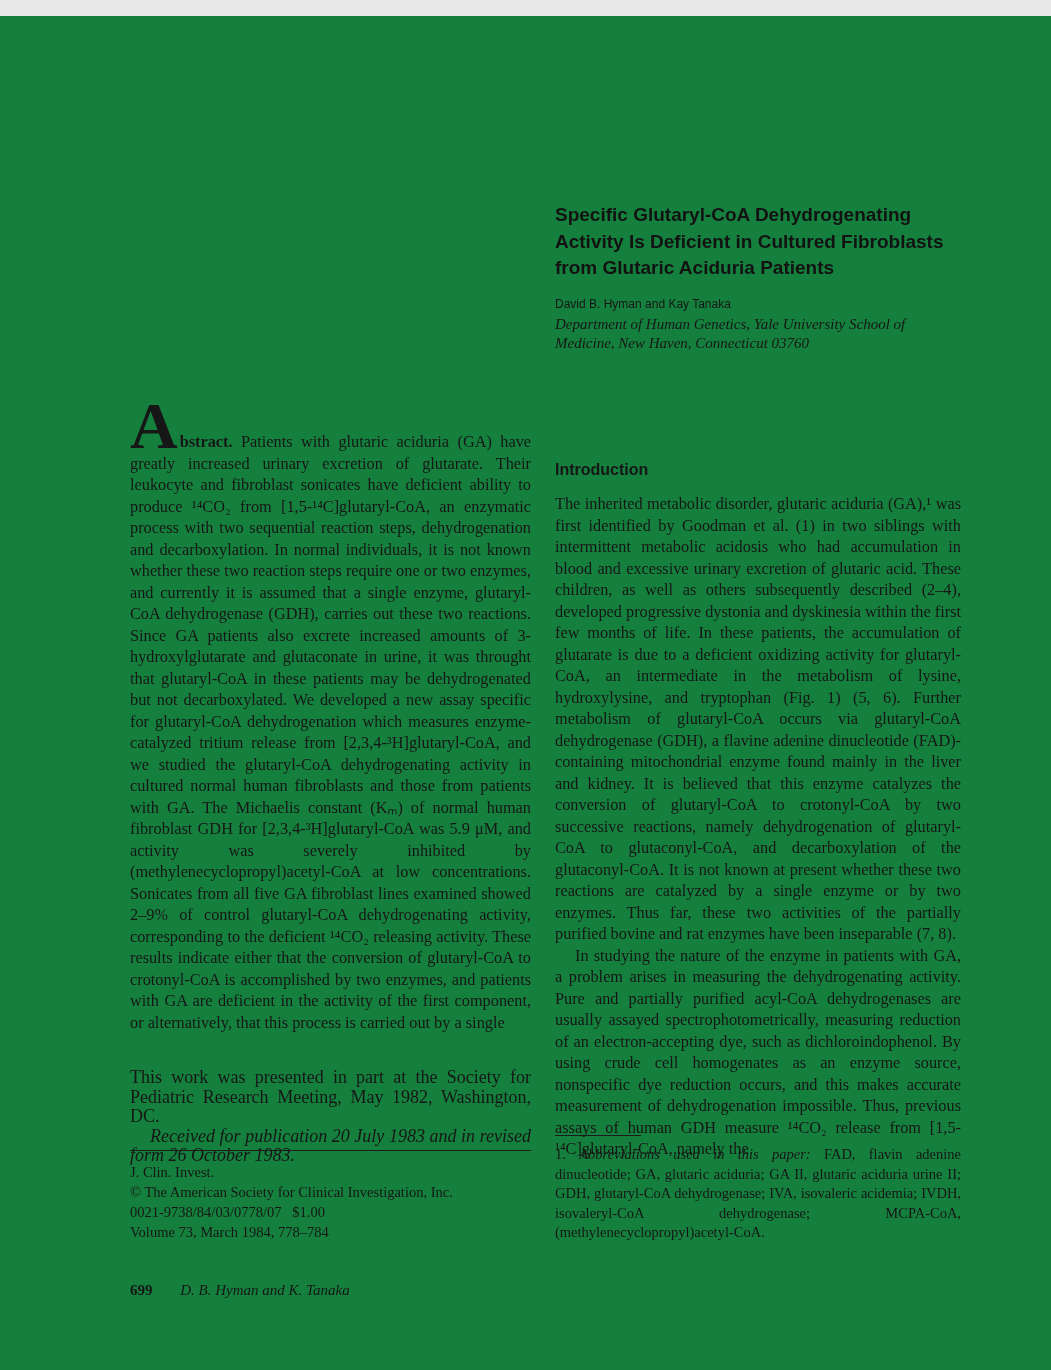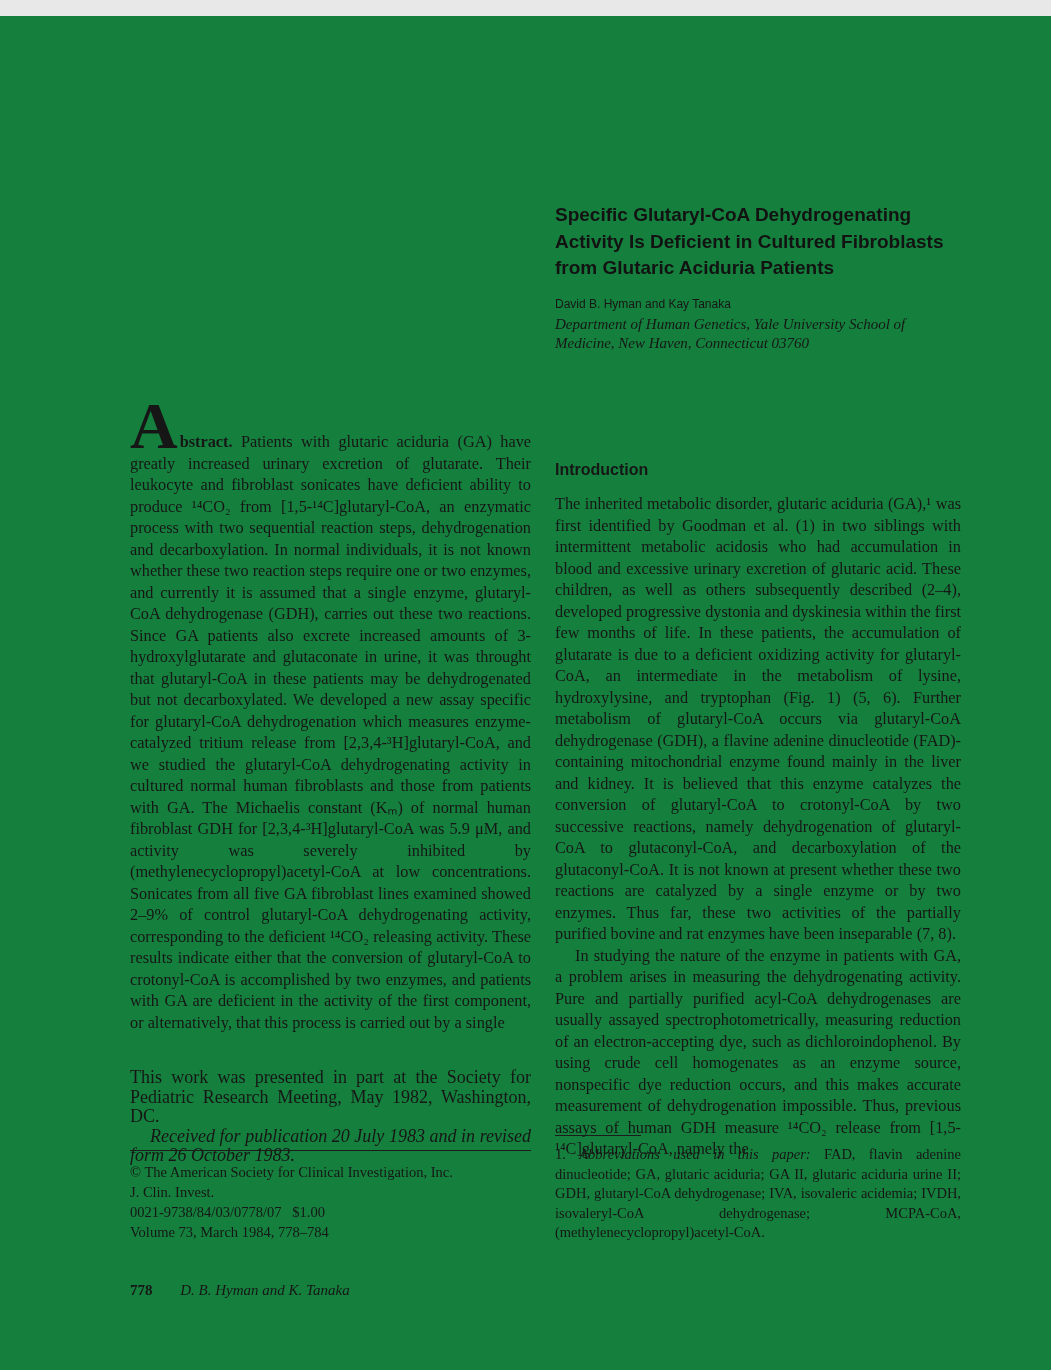--- a/index.html
+++ b/index.html
@@ -113,28 +113,28 @@
   </section>
 
   <div class="footnote-left">
     <p>This work was presented in part at the Society for Pediatric Research Meeting, May 1982, Washington, DC.</p>
     <p class="italic indent">Received for publication 20 July 1983 and in revised form 26 October 1983.</p>
   </div>
 
   <hr class="rule-left">
 
   <div class="journal-block">
+    <div>J. Clin. Invest.</div>
     <div>© The American Society for Clinical Investigation, Inc.</div>
-    <div>J. Clin. Invest.</div>
     <div>0021-9738/84/03/0778/07&nbsp;&nbsp;&nbsp;$1.00</div>
     <div>Volume 73, March 1984, 778–784</div>
   </div>
 
   <div class="footer-line">
-    <span class="page-num">778</span>
+    <span class="page-num">699</span>
     <span class="running-title">D. B. Hyman and K. Tanaka</span>
   </div>
 
   <section class="col-right">
     <h2 class="intro-heading">Introduction</h2>
     <p class="body-text">The inherited metabolic disorder, glutaric aciduria (GA),¹ was first identified by Goodman et al. (1) in two siblings with intermittent metabolic acidosis who had accumulation in blood and excessive urinary excretion of glutaric acid. These children, as well as others subsequently described (2–4), developed progressive dystonia and dyskinesia within the first few months of life. In these patients, the accumulation of glutarate is due to a deficient oxidizing activity for glutaryl-CoA, an intermediate in the metabolism of lysine, hydroxylysine, and tryptophan (Fig. 1) (5, 6). Further metabolism of glutaryl-CoA occurs via glutaryl-CoA dehydrogenase (GDH), a flavine adenine dinucleotide (FAD)-containing mitochondrial enzyme found mainly in the liver and kidney. It is believed that this enzyme catalyzes the conversion of glutaryl-CoA to crotonyl-CoA by two successive reactions, namely dehydrogenation of glutaryl-CoA to glutaconyl-CoA, and decarboxylation of the glutaconyl-CoA. It is not known at present whether these two reactions are catalyzed by a single enzyme or by two enzymes. Thus far, these two activities of the partially purified bovine and rat enzymes have been inseparable (7, 8).</p>
     <p class="body-text indent">In studying the nature of the enzyme in patients with GA, a problem arises in measuring the dehydrogenating activity. Pure and partially purified acyl-CoA dehydrogenases are usually assayed spectrophotometrically, measuring reduction of an electron-accepting dye, such as dichloroindophenol. By using crude cell homogenates as an enzyme source, nonspecific dye reduction occurs, and this makes accurate measurement of dehydrogenation impossible. Thus, previous assays of human GDH measure ¹⁴CO₂ release from [1,5-¹⁴C]glutaryl-CoA, namely the</p>
   </section>
 
   <div class="footnote-right">

